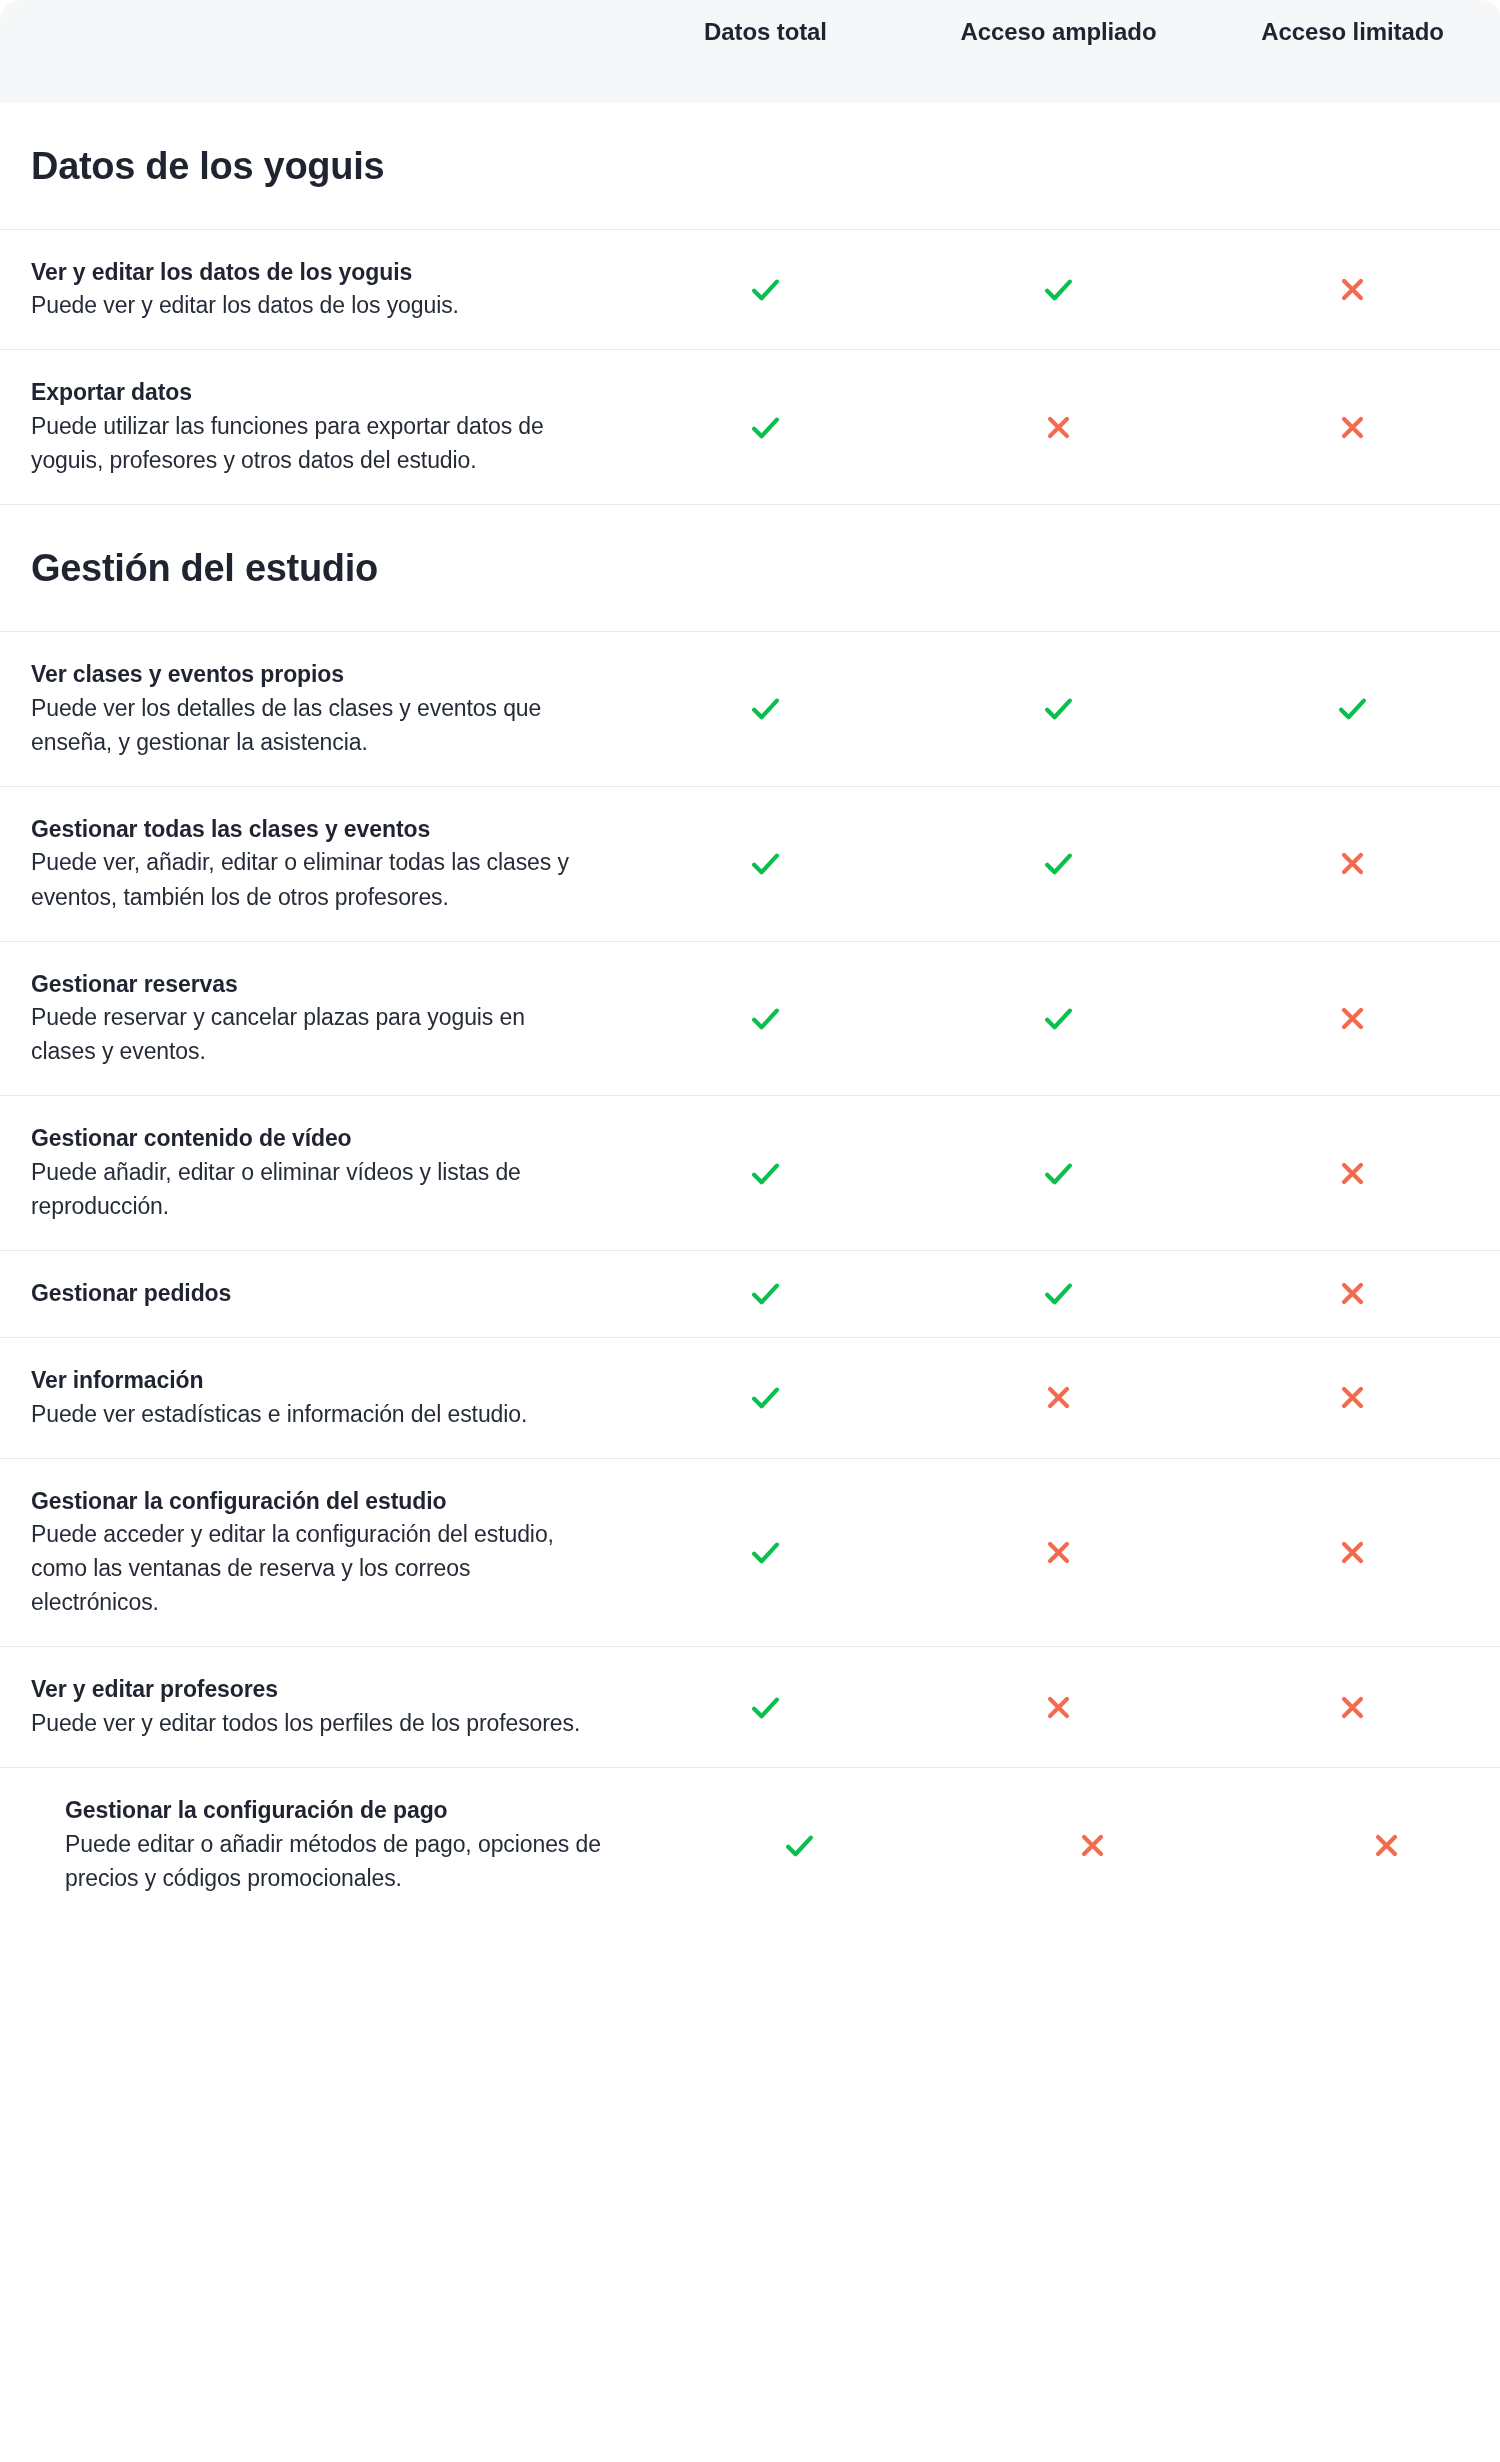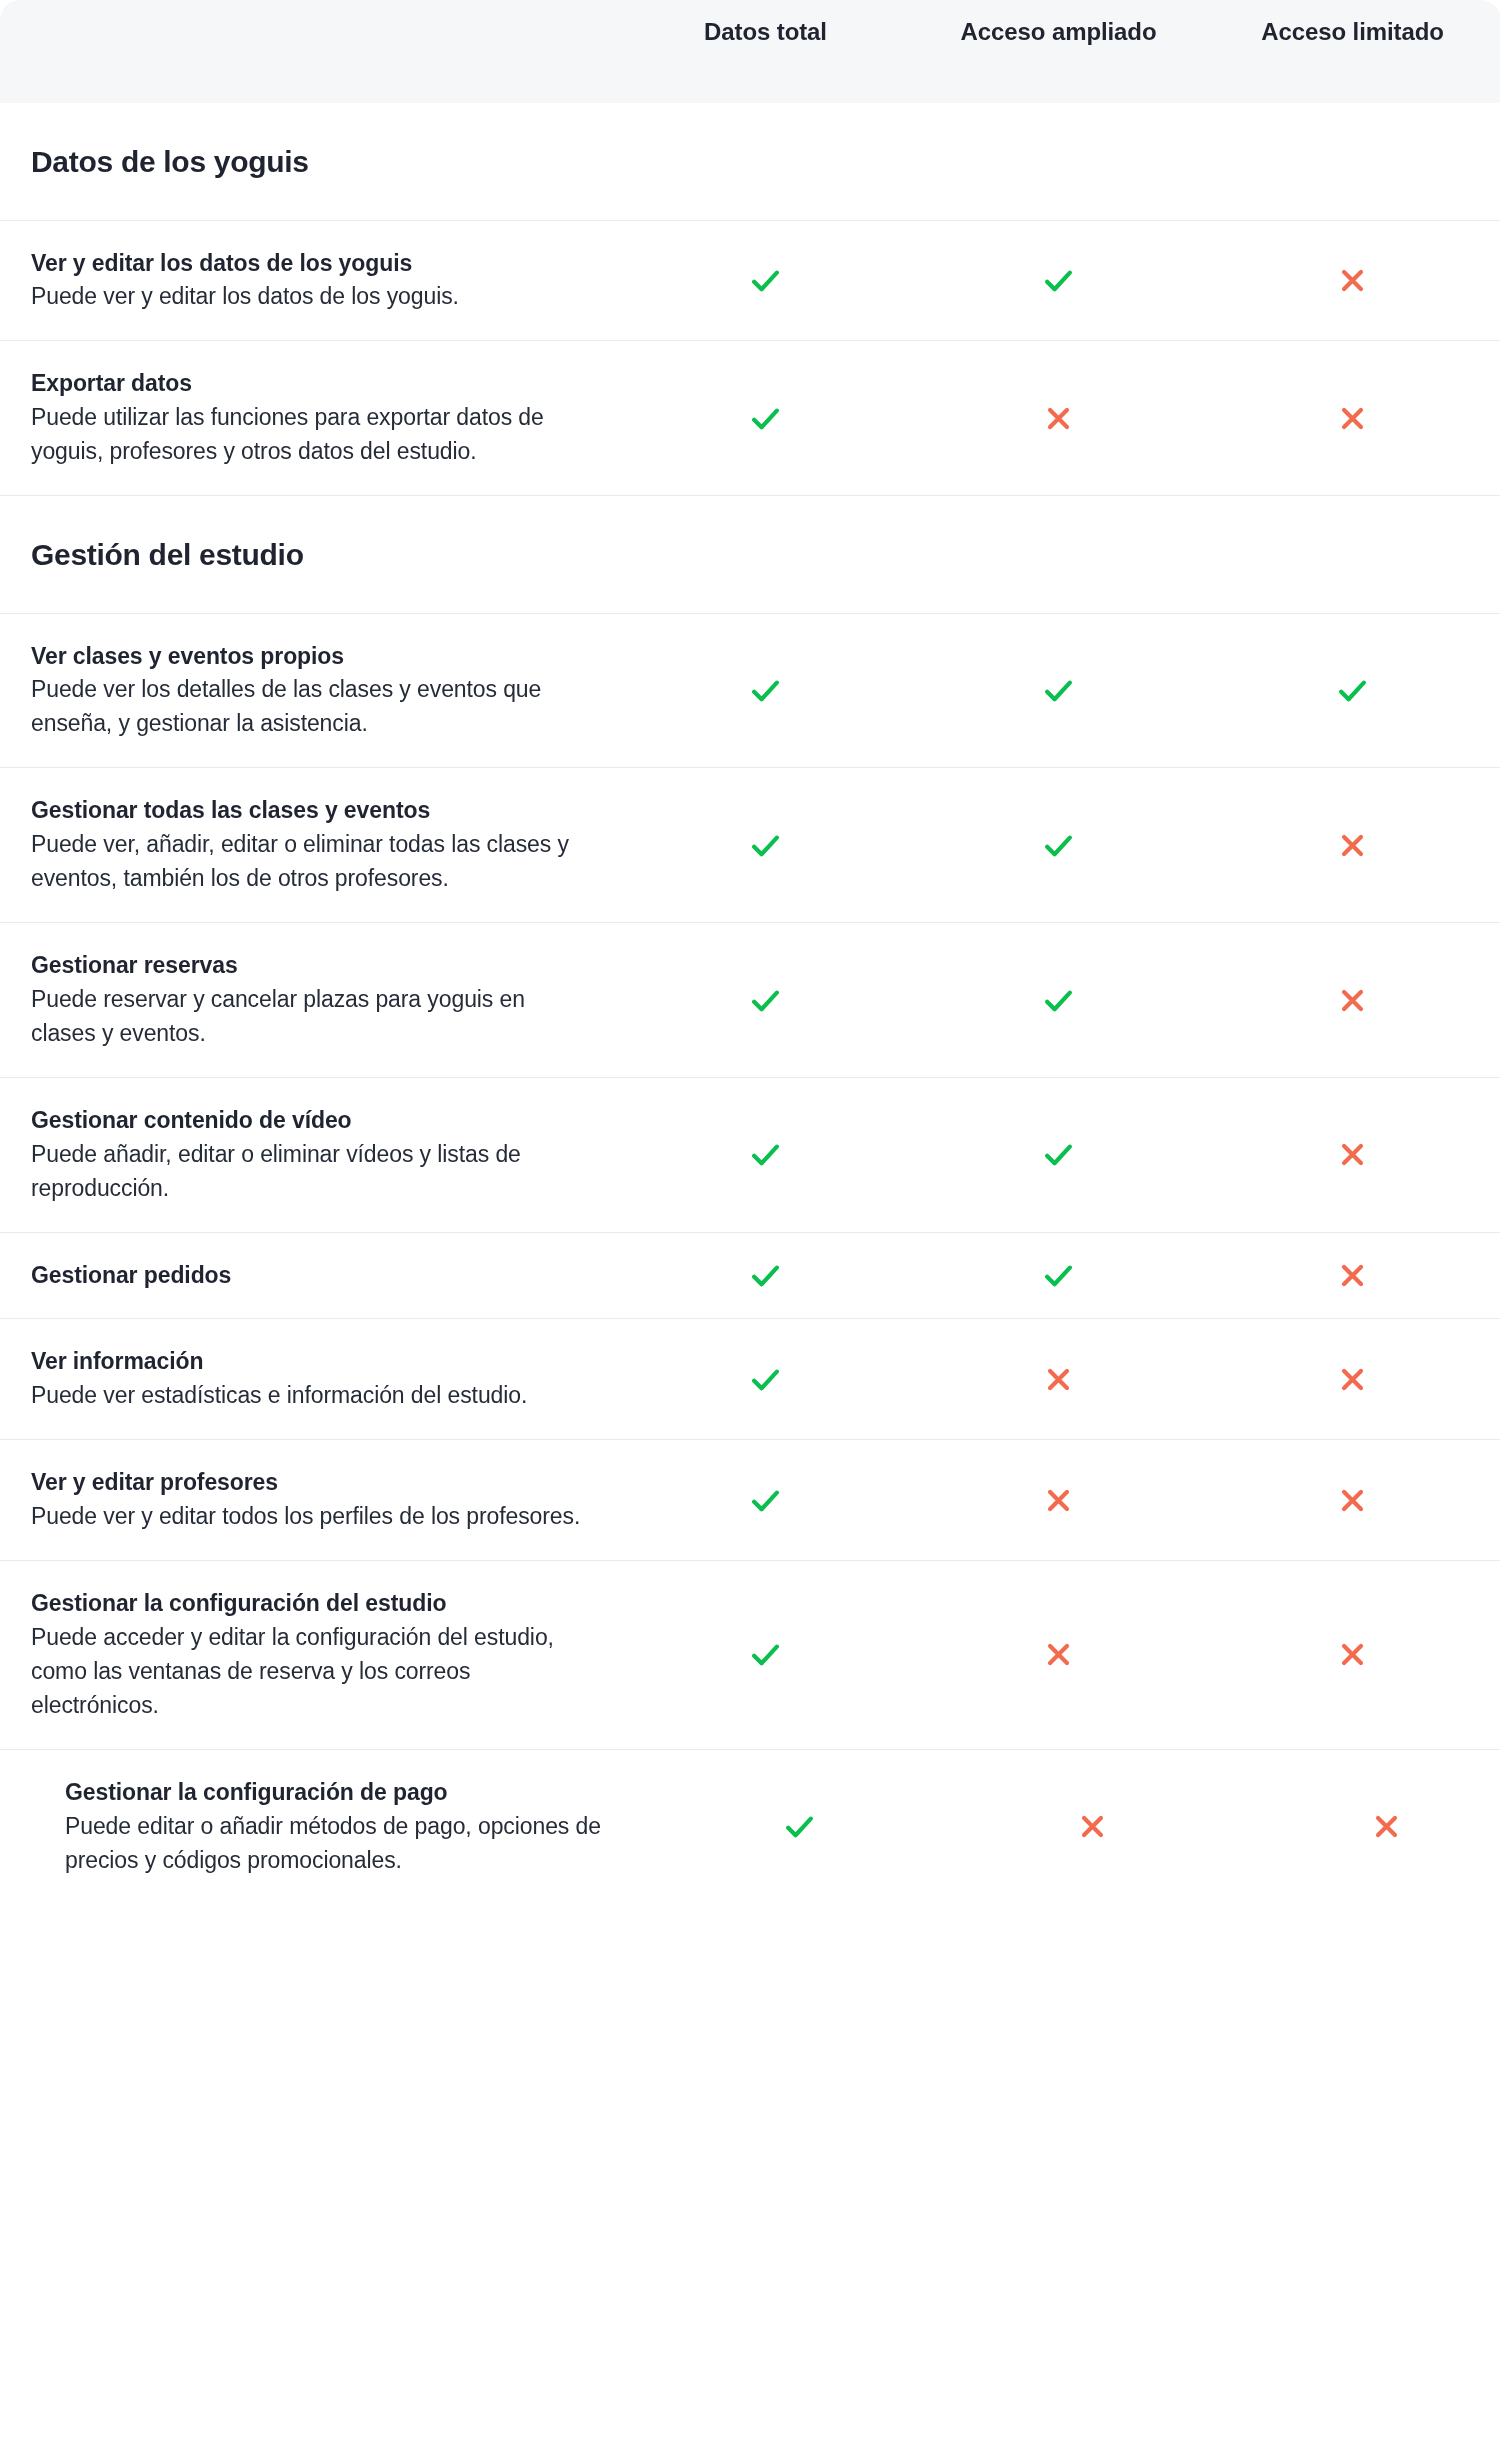--- a/index.html
+++ b/index.html
@@ -51,21 +51,21 @@
   .th-col.last { flex: 0 0 295px; width: 295px; }
 
   
   .section-head {
     background: #ffffff;
     padding: 42px 31px 40px 31px;
     box-sizing: border-box;
     border-bottom: 1.8px solid #e8eaec;
   }
   .section-head-title {
-    font-size: 30px;
+    font-size: 38px;
     font-weight: 700;
     color: #1f2430;
     letter-spacing: -0.3px;
     line-height: 1.15;
   }
 
   
   .row {
     display: flex;
     background: #ffffff;
@@ -348,20 +348,47 @@
         <div class="cell last">
           <span class="mark">
             <svg viewBox="0 0 24 24" fill="none" xmlns="http://www.w3.org/2000/svg">
               <path d="M6.2 6.2 L17.8 17.8 M17.8 6.2 L6.2 17.8" stroke="#f26b4e" stroke-width="2.9" stroke-linecap="round" stroke-linejoin="round"></path>
             </svg>
           </span>
         </div>
       </div>
       <div class="row">
         <div class="row-label">
+          <div class="row-title">Gestionar la configuración del estudio</div>
+          <div class="row-desc">Puede acceder y editar la configuración del estudio, como las ventanas de reserva y los correos electrónicos.</div>
+        </div>
+        <div class="cell">
+          <span class="mark">
+            <svg viewBox="0 0 24 24" fill="none" xmlns="http://www.w3.org/2000/svg">
+              <path d="M4.2 12.8 L9.3 18 L19.8 6.6" stroke="#0bbf4e" stroke-width="2.9" stroke-linecap="round" stroke-linejoin="round"></path>
+            </svg>
+          </span>
+        </div>
+        <div class="cell">
+          <span class="mark">
+            <svg viewBox="0 0 24 24" fill="none" xmlns="http://www.w3.org/2000/svg">
+              <path d="M6.2 6.2 L17.8 17.8 M17.8 6.2 L6.2 17.8" stroke="#f26b4e" stroke-width="2.9" stroke-linecap="round" stroke-linejoin="round"></path>
+            </svg>
+          </span>
+        </div>
+        <div class="cell last">
+          <span class="mark">
+            <svg viewBox="0 0 24 24" fill="none" xmlns="http://www.w3.org/2000/svg">
+              <path d="M6.2 6.2 L17.8 17.8 M17.8 6.2 L6.2 17.8" stroke="#f26b4e" stroke-width="2.9" stroke-linecap="round" stroke-linejoin="round"></path>
+            </svg>
+          </span>
+        </div>
+      </div>
+      <div class="row">
+        <div class="row-label">
           <div class="row-title">Ver y editar profesores</div>
           <div class="row-desc">Puede ver y editar todos los perfiles de los profesores.</div>
         </div>
         <div class="cell">
           <span class="mark">
             <svg viewBox="0 0 24 24" fill="none" xmlns="http://www.w3.org/2000/svg">
               <path d="M4.2 12.8 L9.3 18 L19.8 6.6" stroke="#0bbf4e" stroke-width="2.9" stroke-linecap="round" stroke-linejoin="round"></path>
             </svg>
           </span>
         </div>
@@ -375,47 +402,20 @@
         <div class="cell last">
           <span class="mark">
             <svg viewBox="0 0 24 24" fill="none" xmlns="http://www.w3.org/2000/svg">
               <path d="M6.2 6.2 L17.8 17.8 M17.8 6.2 L6.2 17.8" stroke="#f26b4e" stroke-width="2.9" stroke-linecap="round" stroke-linejoin="round"></path>
             </svg>
           </span>
         </div>
       </div>
       <div class="row">
         <div class="row-label">
-          <div class="row-title">Gestionar la configuración del estudio</div>
-          <div class="row-desc">Puede acceder y editar la configuración del estudio, como las ventanas de reserva y los correos electrónicos.</div>
-        </div>
-        <div class="cell">
-          <span class="mark">
-            <svg viewBox="0 0 24 24" fill="none" xmlns="http://www.w3.org/2000/svg">
-              <path d="M4.2 12.8 L9.3 18 L19.8 6.6" stroke="#0bbf4e" stroke-width="2.9" stroke-linecap="round" stroke-linejoin="round"></path>
-            </svg>
-          </span>
-        </div>
-        <div class="cell">
-          <span class="mark">
-            <svg viewBox="0 0 24 24" fill="none" xmlns="http://www.w3.org/2000/svg">
-              <path d="M6.2 6.2 L17.8 17.8 M17.8 6.2 L6.2 17.8" stroke="#f26b4e" stroke-width="2.9" stroke-linecap="round" stroke-linejoin="round"></path>
-            </svg>
-          </span>
-        </div>
-        <div class="cell last">
-          <span class="mark">
-            <svg viewBox="0 0 24 24" fill="none" xmlns="http://www.w3.org/2000/svg">
-              <path d="M6.2 6.2 L17.8 17.8 M17.8 6.2 L6.2 17.8" stroke="#f26b4e" stroke-width="2.9" stroke-linecap="round" stroke-linejoin="round"></path>
-            </svg>
-          </span>
-        </div>
-      </div>
-      <div class="row">
-        <div class="row-label">
           <div class="row-title">Gestionar la configuración de pago</div>
           <div class="row-desc">Puede editar o añadir métodos de pago, opciones de precios y códigos promocionales.</div>
         </div>
         <div class="cell">
           <span class="mark">
             <svg viewBox="0 0 24 24" fill="none" xmlns="http://www.w3.org/2000/svg">
               <path d="M4.2 12.8 L9.3 18 L19.8 6.6" stroke="#0bbf4e" stroke-width="2.9" stroke-linecap="round" stroke-linejoin="round"></path>
             </svg>
           </span>
         </div>

